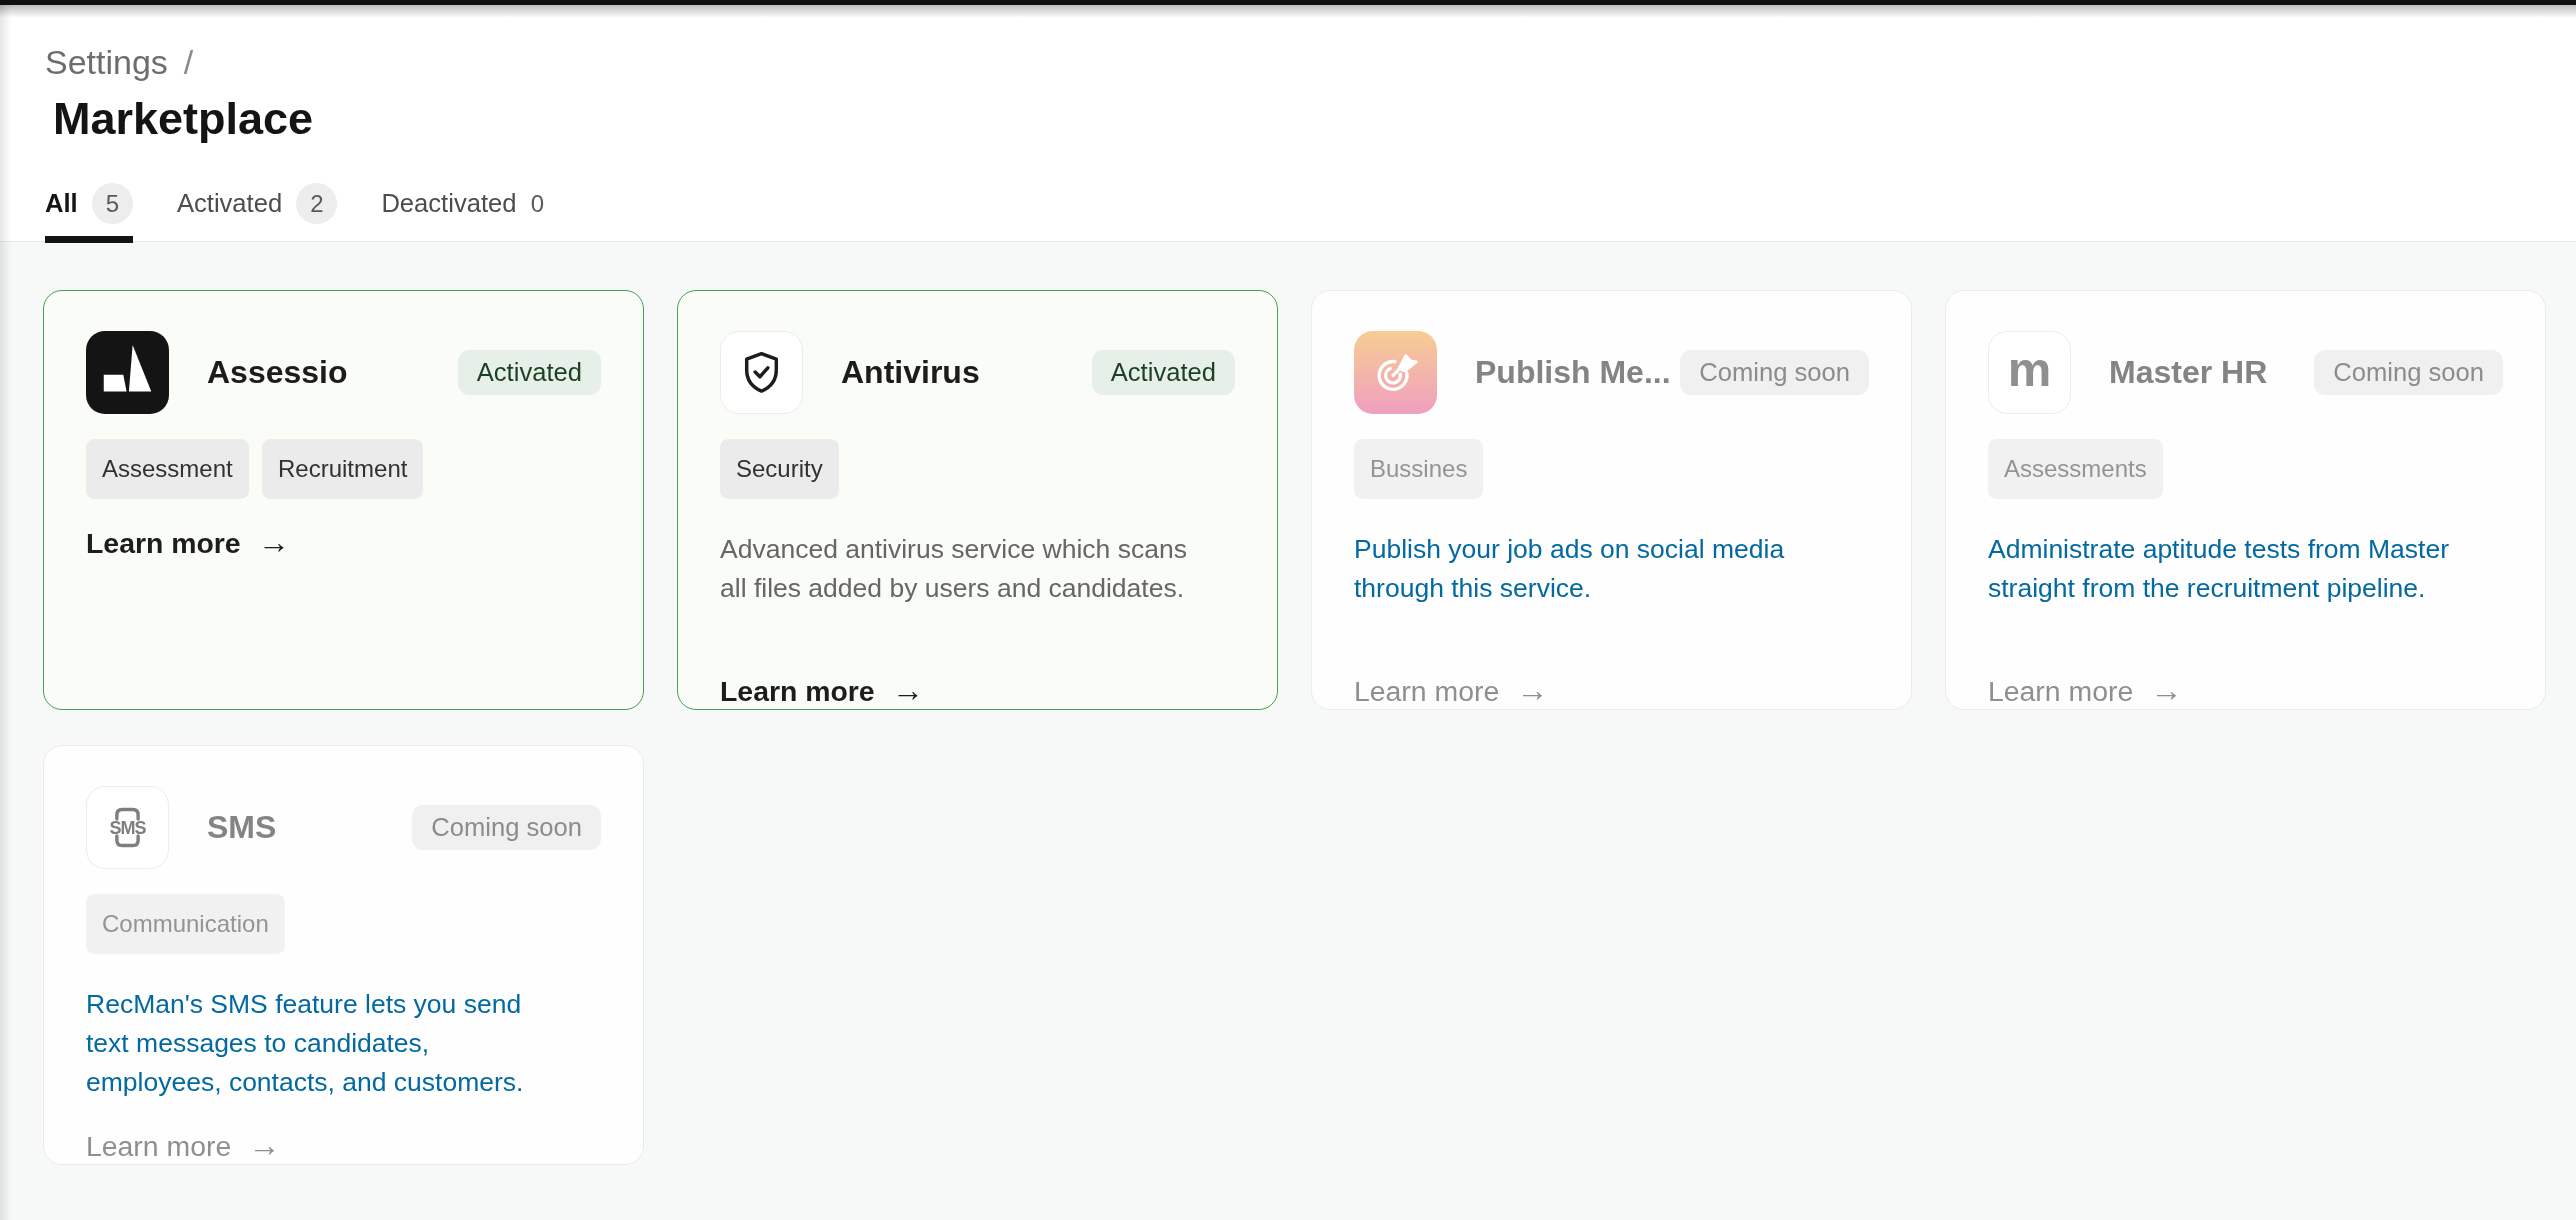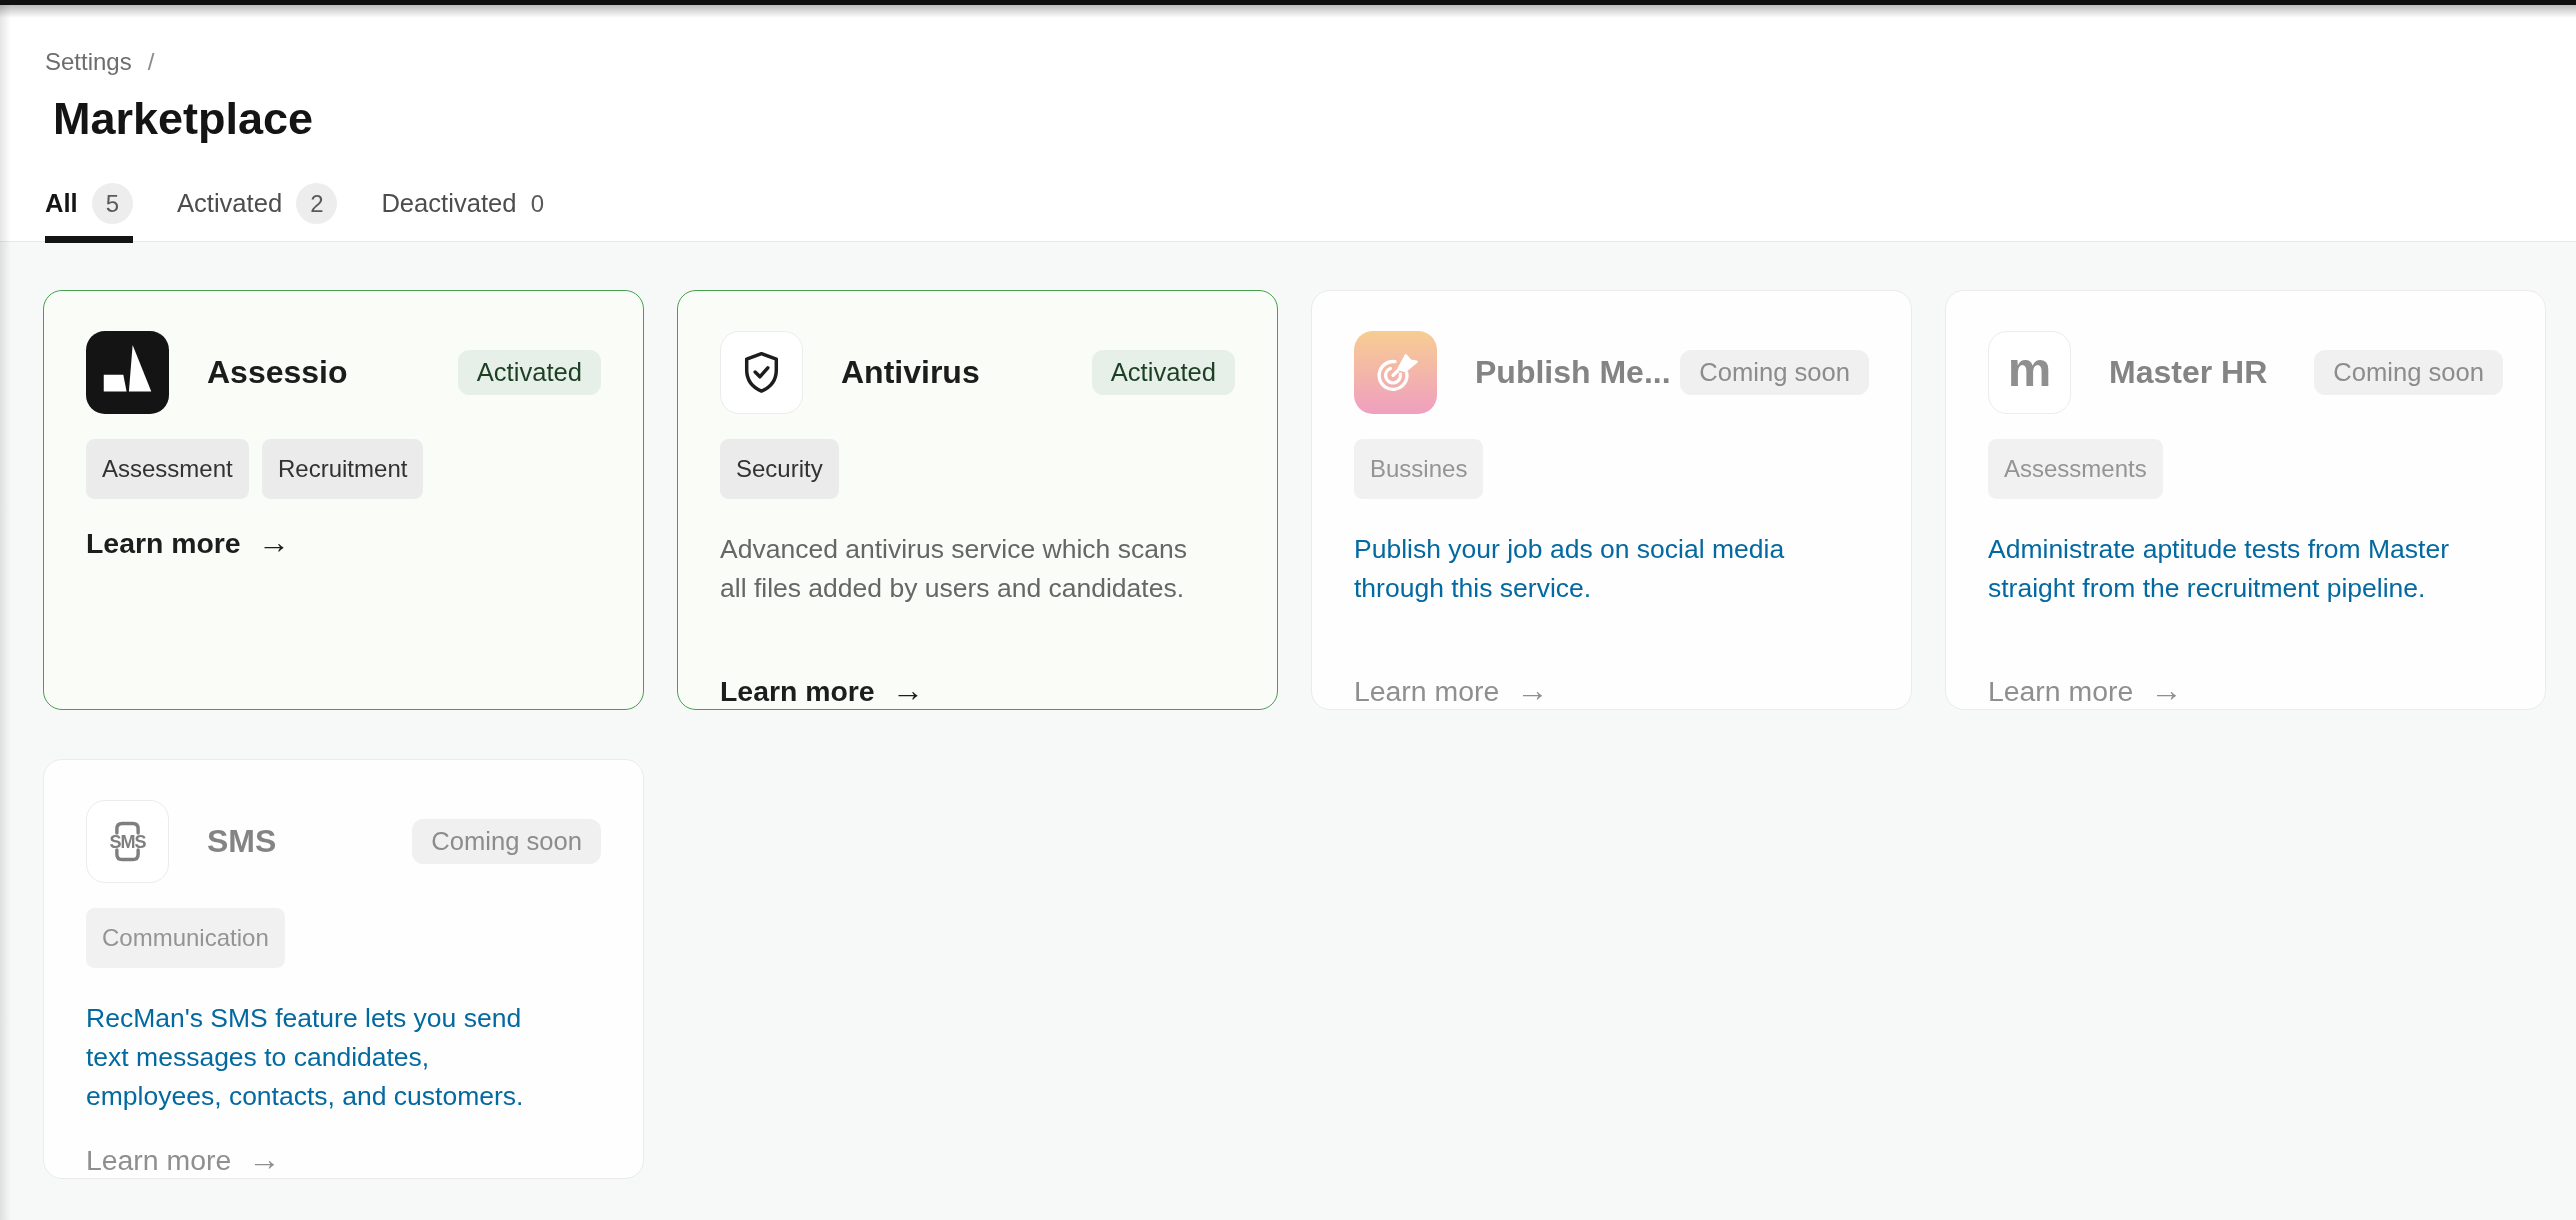--- a/index.html
+++ b/index.html
@@ -11,39 +11,39 @@
   }
   
   .top-edge{position:absolute;top:0;left:0;right:0;height:4.7px;background:#101010;z-index:30;}
   .top-edge::after{content:"";position:absolute;top:4.7px;left:0;right:0;height:13.3px;
     background:linear-gradient(180deg,rgba(0,0,0,.26),rgba(0,0,0,0));}
   .left-shade{position:absolute;top:0;left:0;bottom:0;width:11.4px;z-index:29;
     background:linear-gradient(90deg,rgba(0,0,0,.10),rgba(0,0,0,0));}
 
   
   .header{padding:47px 0 0 45px;background:#ffffff;}
-  .breadcrumb{font-size:24px;line-height:30px;color:#6d6d6d;display:flex;align-items:baseline;}
+  .breadcrumb{font-size:34px;line-height:30px;color:#6d6d6d;display:flex;align-items:baseline;}
   .breadcrumb .crumb{cursor:pointer;}
   .breadcrumb .sep{margin-left:16px;color:#8b8b8b;}
   .page-title{margin:15px 8px 0;font-size:45px;line-height:53px;font-weight:700;color:#141414;}
 
   
   .tabbar{display:flex;gap:44px;padding:38px 0 0 45px;border-bottom:1.9px solid #e7e8e8;background:#ffffff;}
   .tab{display:flex;align-items:center;gap:14.2px;padding-bottom:17px;font-size:25.6px;
        color:#4d4d4d;position:relative;cursor:pointer;white-space:nowrap;}
   .tab.active{color:#151515;font-weight:700;}
   .tab.active::after{content:"";position:absolute;left:0;right:0;bottom:-1.9px;height:6.6px;background:#141414;}
   .count{min-width:41px;height:41px;padding:0 7.6px;border-radius:947px;background:#ededed;
          color:#5a5a5a;display:flex;align-items:center;justify-content:center;
          font-size:24px;font-weight:400;box-sizing:border-box;}
   .count.plain{background:transparent;min-width:auto;padding:0;}
 
   
   .content{background:#f7f8f8;flex:1;padding:48px 28.4px 0 43px;box-sizing:border-box;}
-  .grid{display:grid;grid-template-columns:repeat(4,601px);grid-auto-rows:420px;gap:49px 33px;}
+  .grid{display:grid;grid-template-columns:repeat(4,601px);grid-auto-rows:420px;gap:35px 33px;}
 
   .card{box-sizing:border-box;border-radius:19px;padding:40px 42px;
         background:#fefefe;border:1.9px solid #ebebeb;}
   .card.activated{background:#fafcf7;border-color:#45a04f;}
 
   .card-head{display:flex;align-items:center;}
   .iconbox{width:83px;height:83px;border-radius:19px;flex:none;display:flex;
            align-items:center;justify-content:center;box-sizing:border-box;}
   .iconbox.bordered{background:#ffffff;border:1.9px solid #ececec;}
   .iconbox.assessio{background:#141414;}

